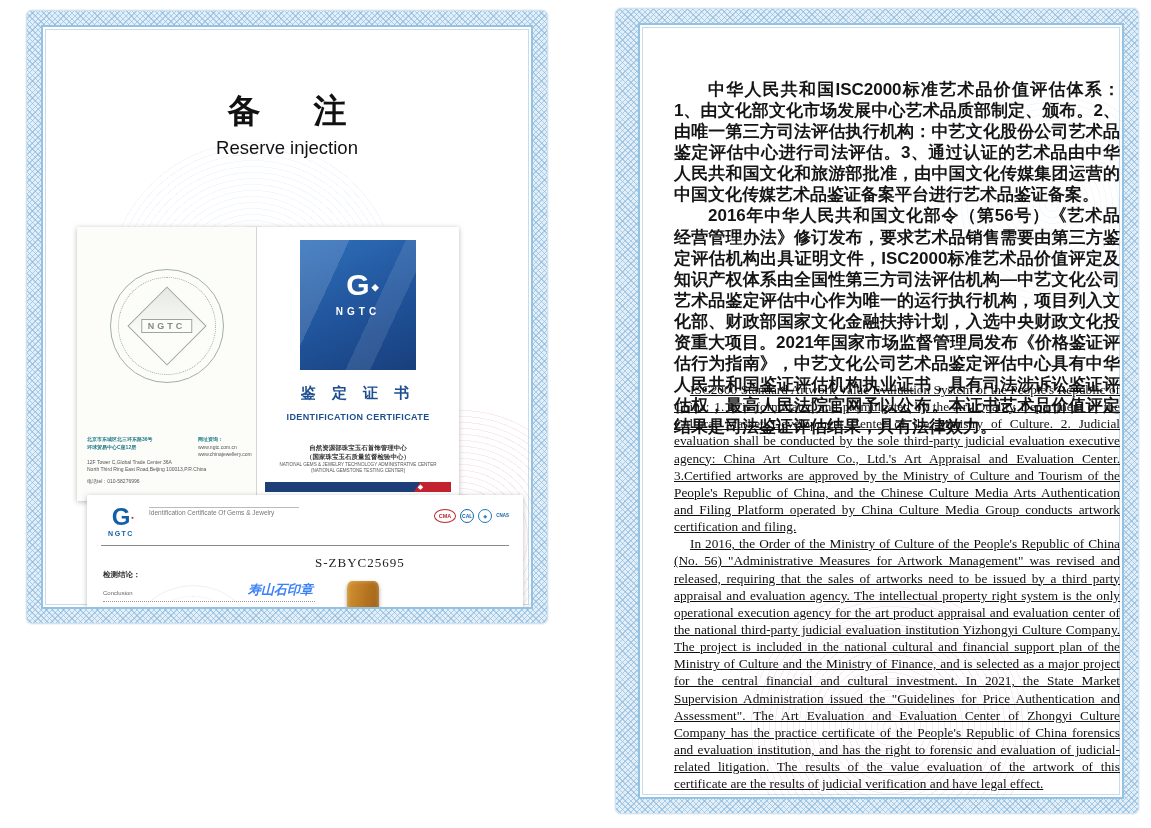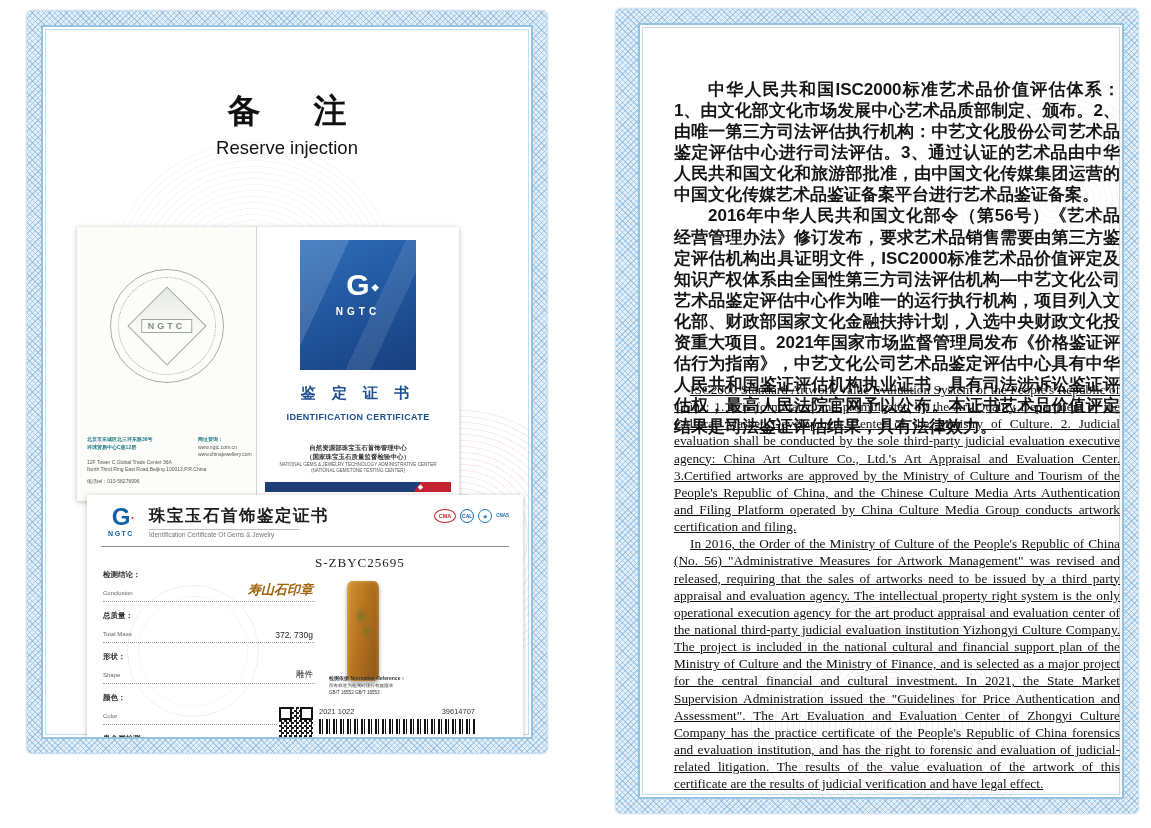--- a/index.html
+++ b/index.html
@@ -10,21 +10,21 @@
   
   .page{
     position:absolute;box-sizing:border-box;padding:15px;
     background:
       repeating-linear-gradient(45deg, rgba(125,176,216,.55) 0 1px, transparent 1px 4px),
       repeating-linear-gradient(-45deg, rgba(125,176,216,.55) 0 1px, transparent 1px 4px),
       linear-gradient(#e2eef8,#e2eef8);
     box-shadow:inset 0 0 0 1px #cfe2f1, 0 0 0 1px #eef5fb;
     border-radius:6px;
   }
-  .page-left{left:26px;top:10px;width:522px;height:744px;}
+  .page-left{left:26px;top:10px;width:522px;height:614px;}
   .page-right{left:615px;top:8px;width:524px;height:806px;padding-left:23px;}
   .page-inner{
     position:relative;width:100%;height:100%;box-sizing:border-box;
     background:#ffffff;border:2px solid #96c2e2;box-shadow:inset 0 0 0 2px #ffffff, inset 0 0 0 3px #c3dcef;
     overflow:hidden;
   }
   
   .wm{position:absolute;border-radius:50%;pointer-events:none;
       background:repeating-radial-gradient(circle, rgba(150,180,215,.20) 0 1px, transparent 1px 6px);}
   .wm.pink{background:repeating-radial-gradient(circle, rgba(225,160,185,.20) 0 1px, transparent 1px 6px);}
@@ -82,21 +82,21 @@
         padding:3px 4px;}
   .mark-round{width:12px;height:12px;border:1.2px solid #1565ab;border-radius:50%;color:#1565ab;
         font-size:5px;line-height:12px;text-align:center;font-weight:bold;}
   .mark-cnas{color:#1565ab;font-size:4.5px;line-height:1.2;font-weight:bold;text-align:left;}
   .fields{position:absolute;left:16px;top:66px;width:212px;}
   .frow{display:flex;justify-content:space-between;align-items:flex-end;border-bottom:1px dotted #9a9a9a;
         padding:2px 2px 2px 0;min-height:22px;box-sizing:border-box;}
   .frow .lab .cn{font-size:7.5px;font-weight:bold;color:#333;}
   .frow .lab .en{font-size:6px;color:#666;}
   .frow .val{font-size:8.5px;color:#222;}
-  .frow .val.hand{font-size:13px;font-family:"Liberation Serif",serif;font-style:italic;font-weight:bold;color:#a16207;}
+  .frow .val.hand{font-size:13px;font-family:"Liberation Serif",serif;font-style:italic;font-weight:bold;color:#3b82f6;}
   .cert2-wmseal{position:absolute;left:40px;top:90px;width:130px;height:130px;border:1px solid rgba(120,140,125,.25);
         border-radius:50%;opacity:.5;pointer-events:none;}
   .cert2-wmseal::before{content:"";position:absolute;inset:10px;border:1px dotted rgba(120,140,125,.3);border-radius:50%;}
   .serial{position:absolute;left:228px;top:60px;font-family:"Liberation Serif",serif;font-size:13px;
         letter-spacing:1px;color:#222;}
   .stone{position:absolute;left:260px;top:86px;width:32px;height:100px;border-radius:5px/7px;
         background:
           radial-gradient(10px 14px at 45% 35%, rgba(110,110,40,.65), transparent 70%),
           radial-gradient(8px 10px at 60% 50%, rgba(90,120,50,.5), transparent 70%),
           linear-gradient(100deg,#d29434 0%,#b5731f 45%,#99601a 80%,#8a5515 100%);
@@ -187,21 +187,20 @@
     </div>
 
     <div class="cert cert2">
       <div class="cert2-wmseal"></div>
       <div class="cert2-head">
         <div class="glogo">
           <div class="g"><span>G</span><span class="reddot">▪</span></div>
           <div class="nm">NGTC</div>
         </div>
         <div class="cert2-titles">
-          <div class="cert2-title-cn">珠宝玉石首饰鉴定证书</div>
           <div class="cert2-title-en">Identification Certificate Of Gems &amp; Jewelry</div>
         </div>
         <div class="marks">
           <span class="mark-cma">CMA</span>
           <span class="mark-round">CAL</span>
           <span class="mark-round" style="border-color:#1f7ab5;color:#1f7ab5;">◈</span>
           <span class="mark-cnas">CNAS</span>
         </div>
       </div>
 

